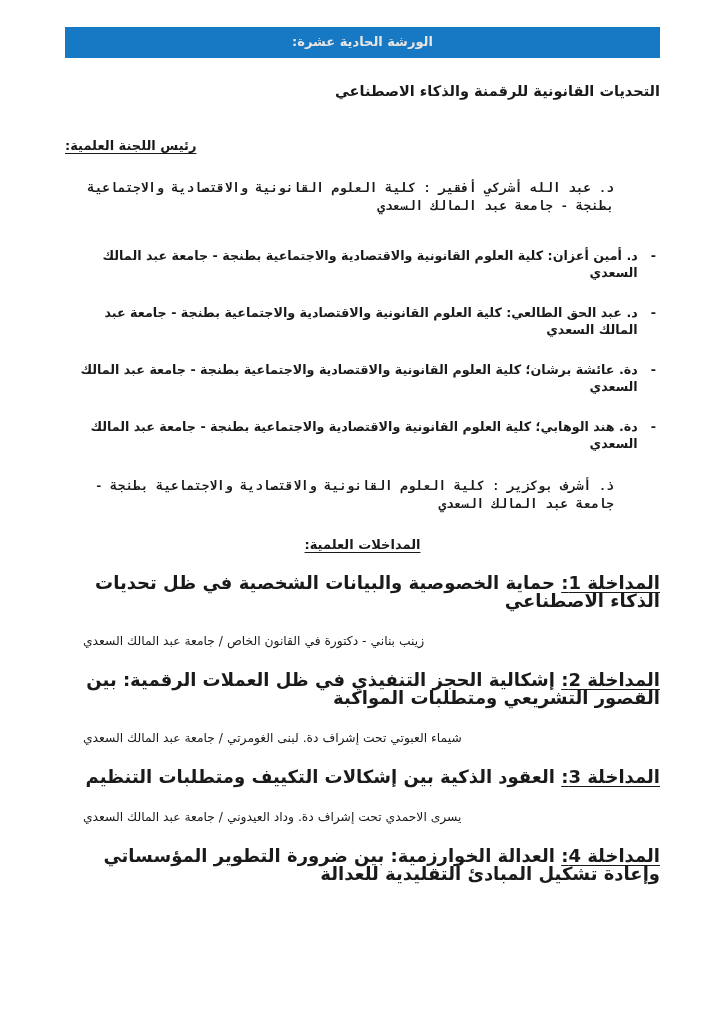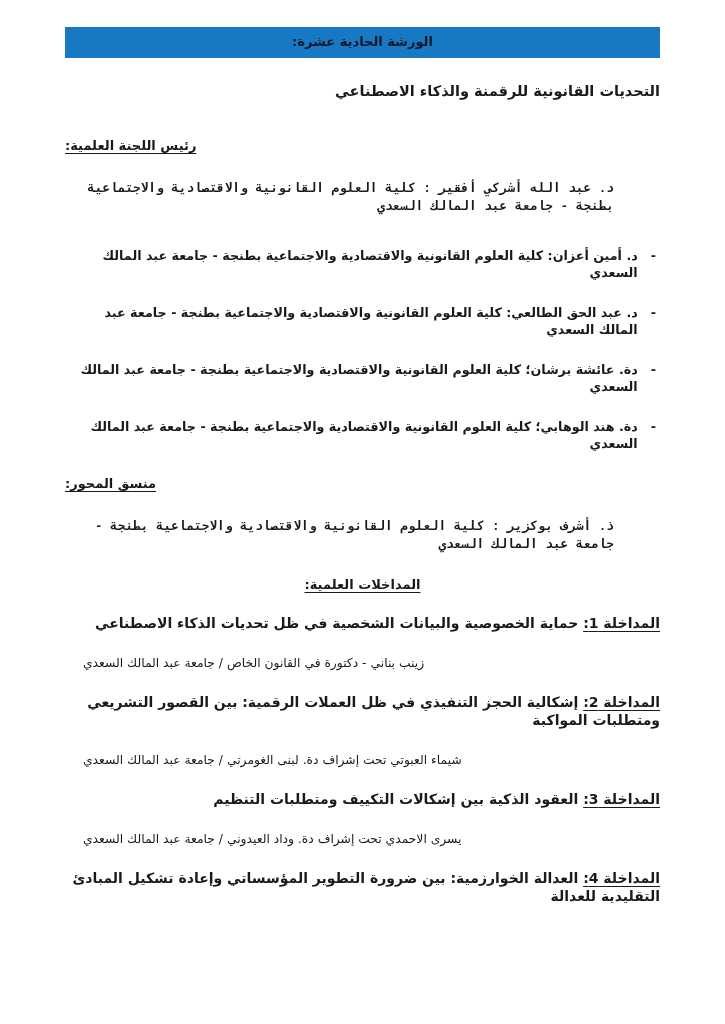--- a/index.html
+++ b/index.html
@@ -6,21 +6,21 @@
   .page {
     width:725px; height:1024px; box-sizing:border-box;
     background:#ffffff; color:#1a1a1a;
     font-family:"DejaVu Sans", sans-serif;
     direction:rtl;
     padding:27px 65px 0 65px;
     overflow:hidden;
     position:relative;
   }
   .banner {
-    background:#1778C4; color:#0f172a;
+    background:#1778C4; color:#e5e5e5;
     text-align:center; font-weight:bold; font-size:13px;
     padding:7px 4px 8px 4px;
     line-height:16px;
   }
   .doc-title {
     text-align:right; font-weight:bold; font-size:14.5px;
     margin-top:24px; line-height:18px;
   }
   .time-line {
     text-align:center; font-weight:bold; font-size:12.5px;
@@ -43,21 +43,21 @@
     line-height:17px; margin-bottom:23px;
     padding-right:4px;
   }
   .member-item .dash { margin-left:13px; font-weight:bold; }
   .int-heading {
     font-weight:bold; font-size:13px;
     text-decoration:underline; text-underline-offset:3px;
     margin-top:22px; text-align:center; line-height:17px;
   }
   .int-title {
-    text-align:right; font-weight:bold; font-size:14px;
+    text-align:right; font-weight:bold; font-size:18px;
     margin-top:21px; line-height:18px;
   }
   .int-title .int-label {
     text-decoration:underline; text-underline-offset:3px;
   }
   .presenter-line {
     text-align:left; font-size:12.3px; font-weight:normal;
     margin-top:23px; line-height:17px; padding-left:18px;
   }
 </style>
@@ -87,21 +87,20 @@
     <div class="member-item">
       <span class="dash">-</span>
       <span>دة. عائشة برشان؛ كلية العلوم القانونية والاقتصادية والاجتماعية بطنجة - جامعة عبد المالك السعدي</span>
     </div>
     <div class="member-item">
       <span class="dash">-</span>
       <span>دة. هند الوهابي؛ كلية العلوم القانونية والاقتصادية والاجتماعية بطنجة - جامعة عبد المالك السعدي</span>
     </div>
   </div>
 
-  <div class="sec-heading" style="margin-top:19px;">منسق المحور:</div>
   <div class="person-line">ذ. أشرف بوكزير : كلية العلوم القانونية والاقتصادية والاجتماعية بطنجة - جامعة عبد المالك السعدي</div>
 
   <div class="int-heading">المداخلات العلمية:</div>
 
   <div>
     <div class="int-title">
       <span class="int-label">المداخلة 1:</span>
       <span>حماية الخصوصية والبيانات الشخصية في ظل تحديات الذكاء الاصطناعي</span>
     </div>
     <div class="presenter-line">زينب بناني - دكتورة في القانون الخاص / جامعة عبد المالك السعدي</div>

